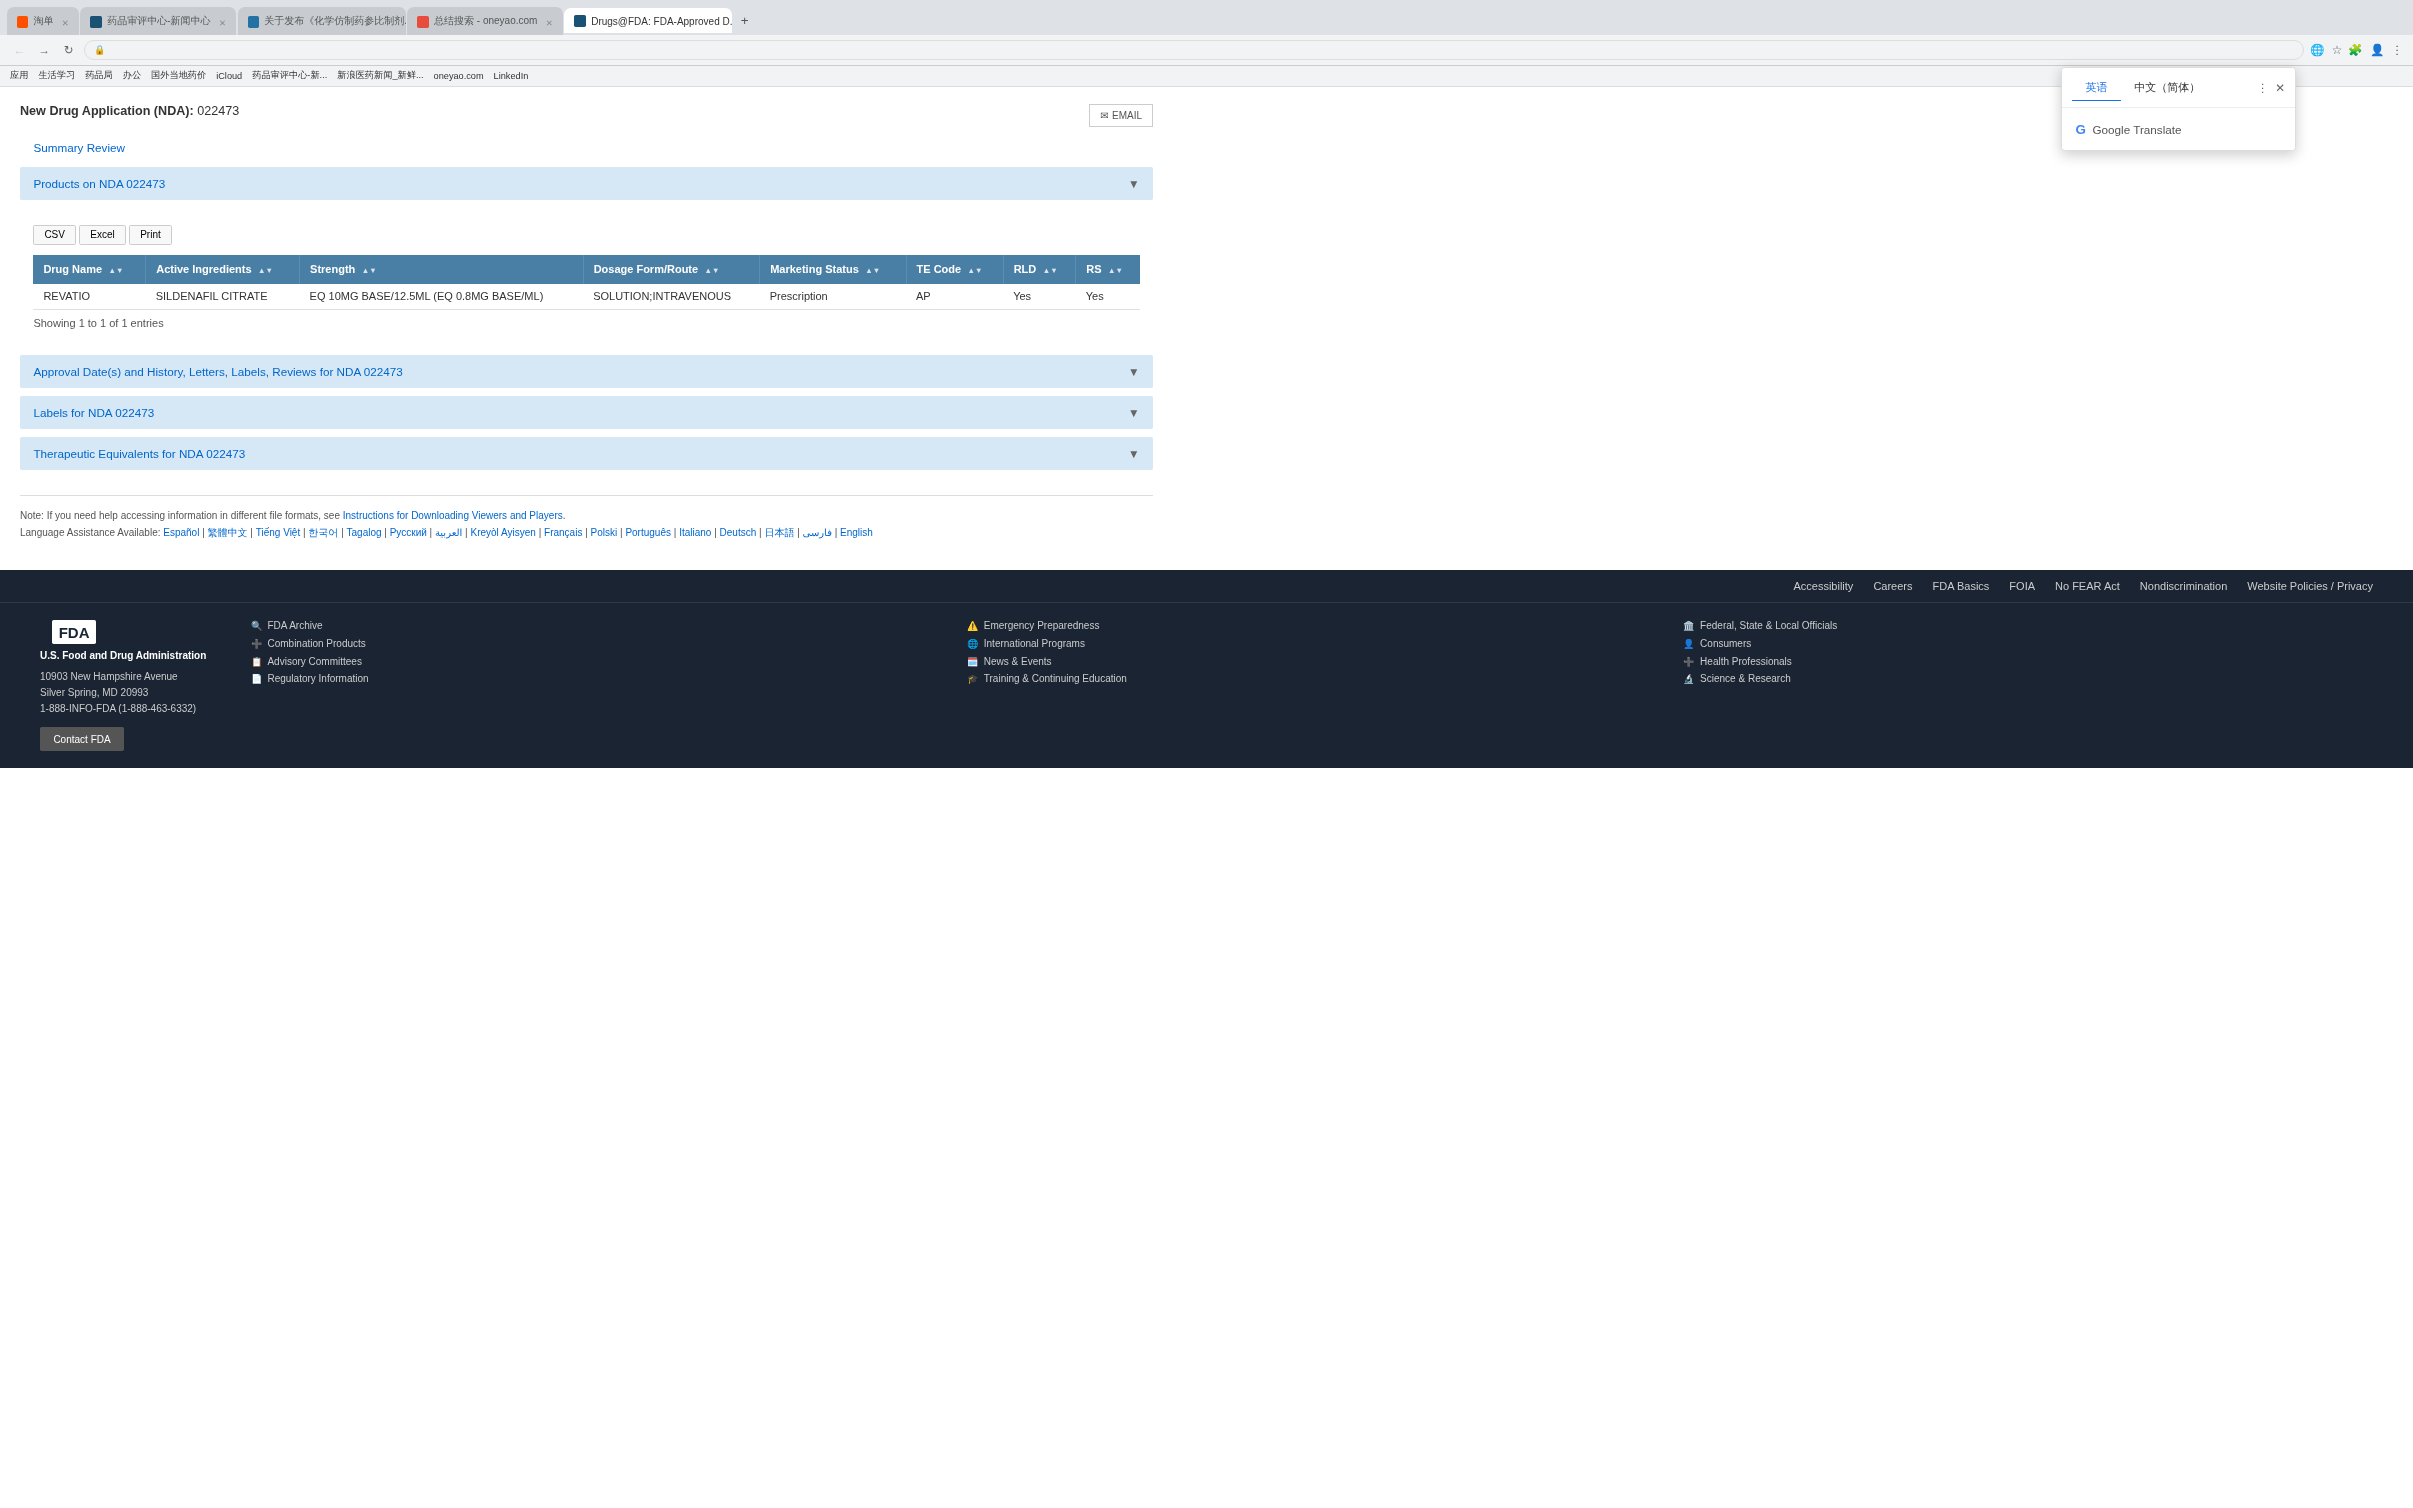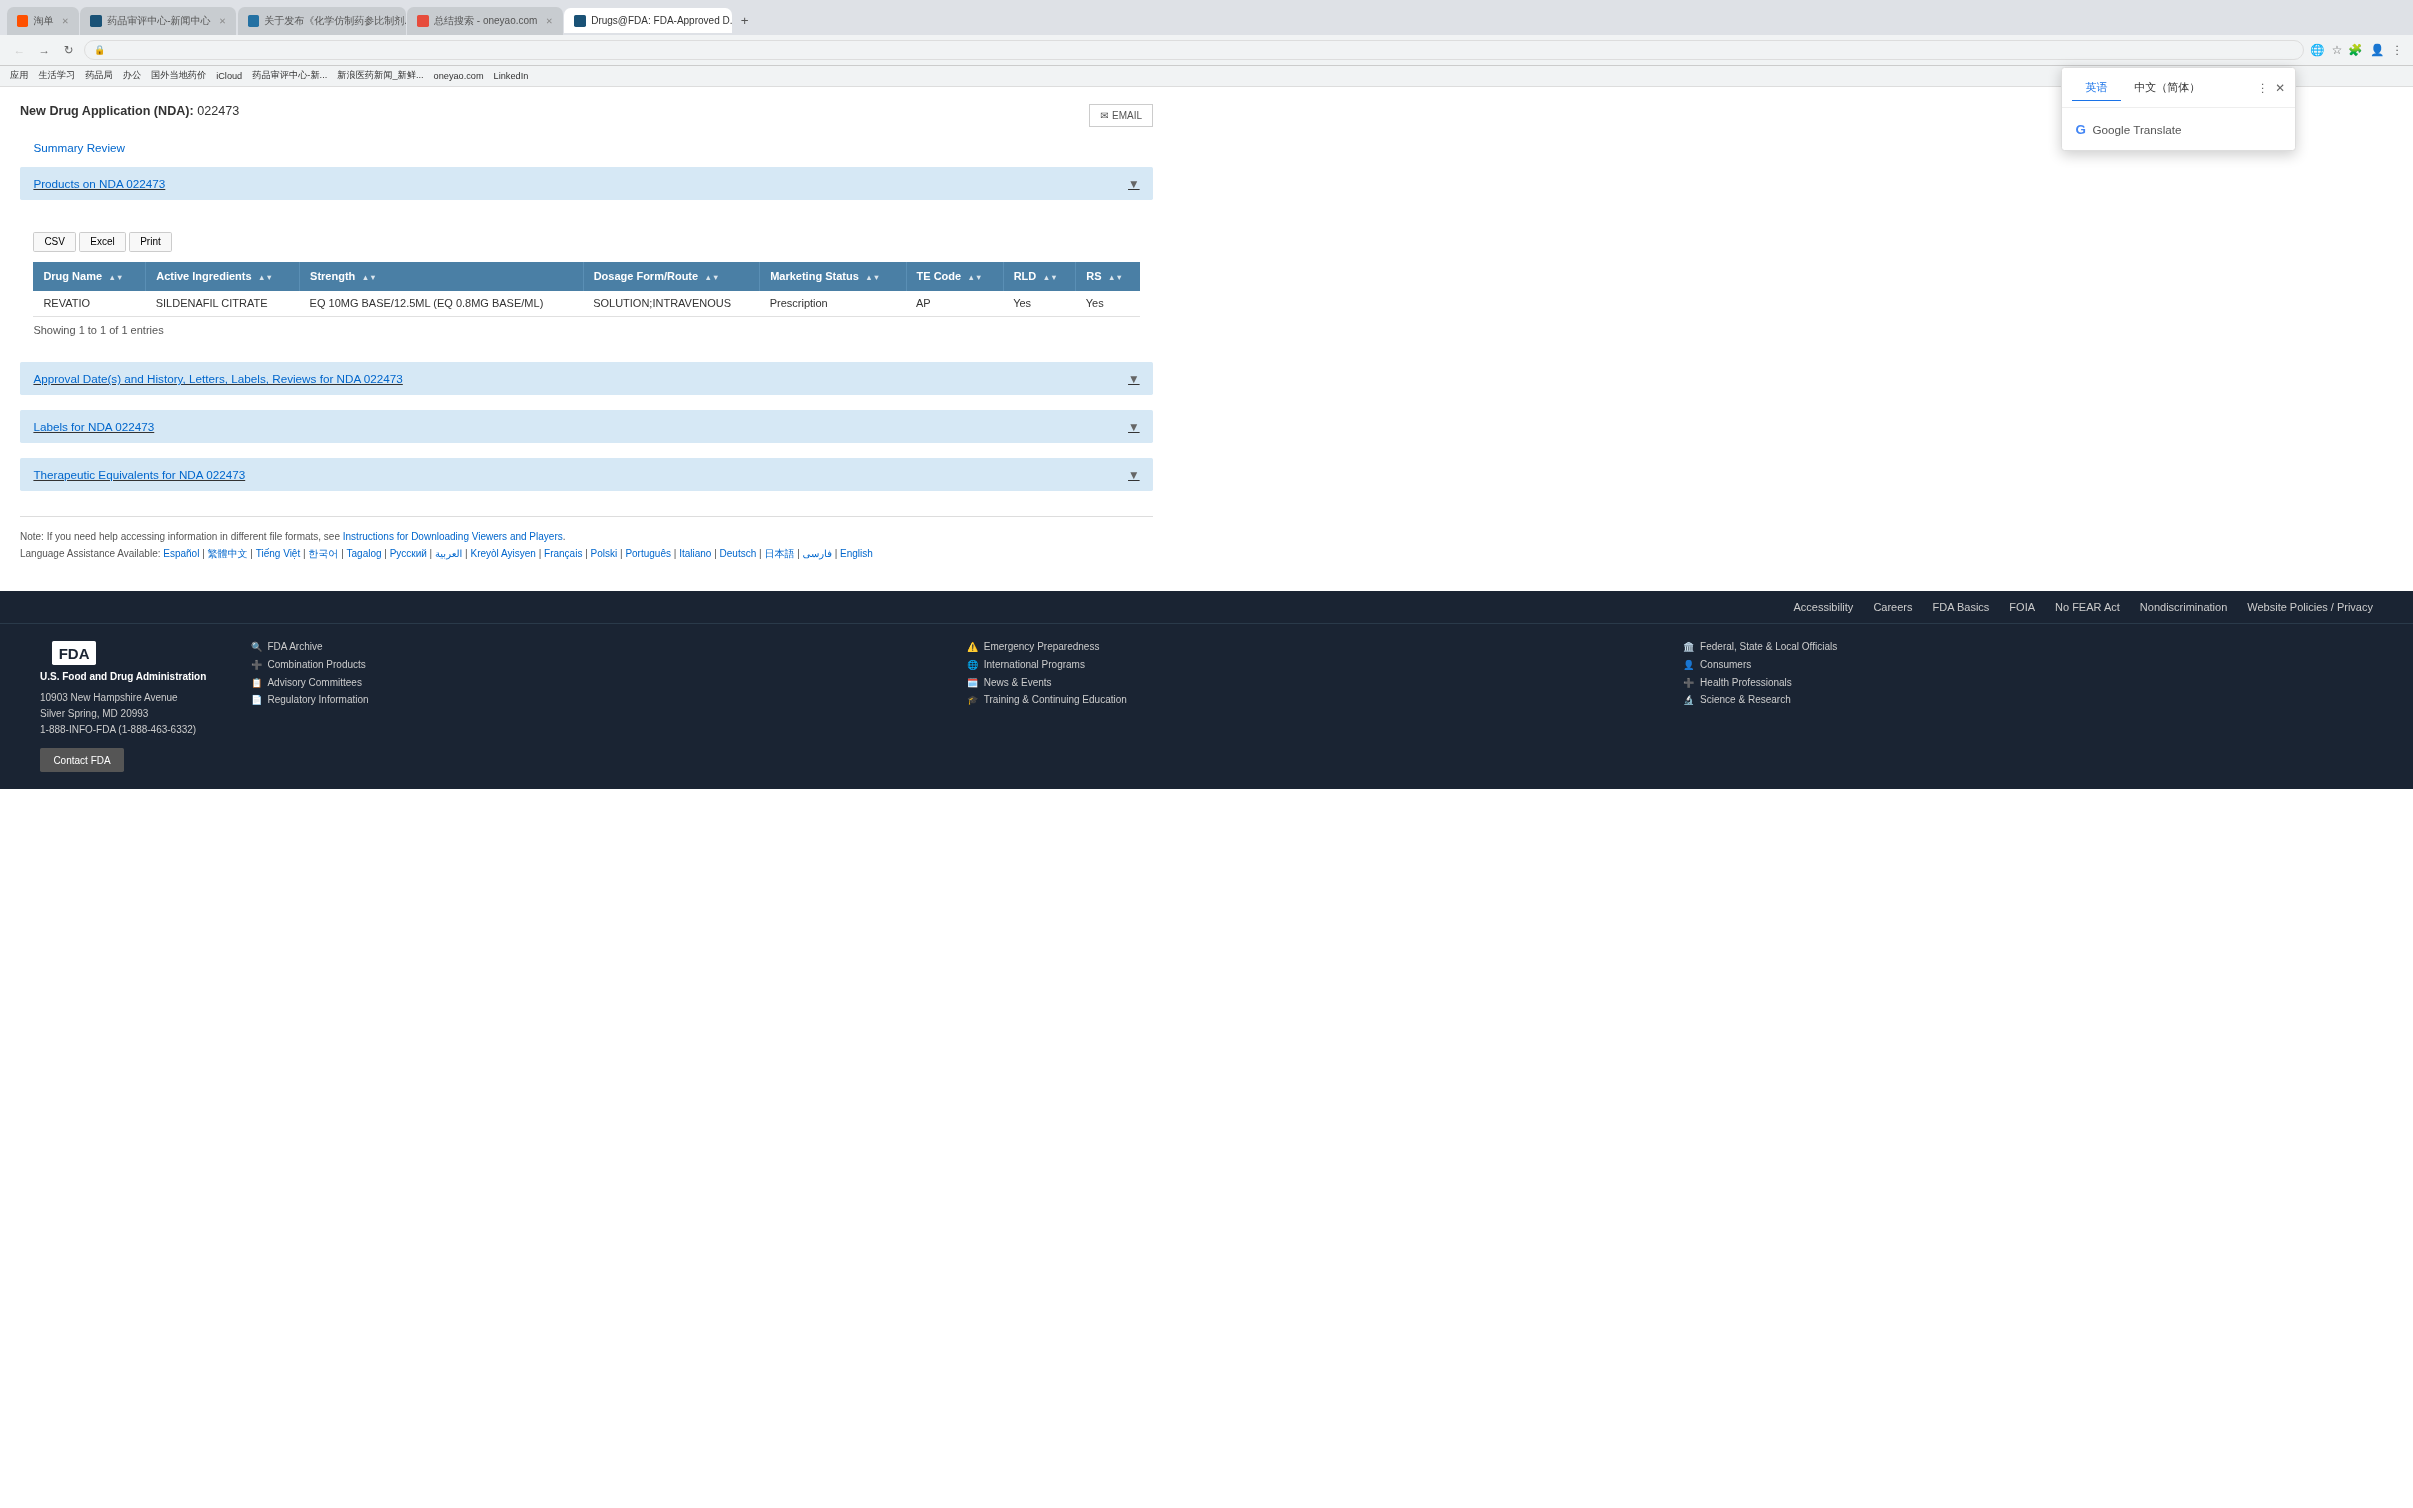--- a/index.html
+++ b/index.html
@@ -1,21 +1,21 @@
 <!DOCTYPE html>
 <html style="font-size:13.4px"><head>
   <meta charset="utf-8">
   <style>
     * { box-sizing: border-box; margin: 0; padding: 0; }
     body { font-family: Arial, sans-serif; font-size: 11.7px; background: #fff; color: #333; }
 
     
     .browser-chrome { background: #3c3c3c; }
     .tab-bar { display: flex; align-items: center; background: #dee1e6; padding: 6.7px 6.7px 0; gap: 1.7px; }
-    .tab { display: flex; align-items: center; padding: 6.7px 10px; border-radius: 6.7px 6.7px 0 0; font-size: 10px; max-width: 168px; overflow: hidden; white-space: nowrap; text-overflow: ellipsis; gap: 5px; }
+    .tab { display: flex; align-items: flex-end; padding: 6.7px 10px; border-radius: 6.7px 6.7px 0 0; font-size: 10px; max-width: 168px; overflow: hidden; white-space: nowrap; text-overflow: ellipsis; gap: 5px; }
     .tab.inactive { background: #c8ccd0; color: #555; cursor: pointer; }
     .tab.active { background: #fff; color: #333; }
     .tab .tab-icon { width: 11.7px; height: 11.7px; border-radius: 1.7px; flex-shrink: 0; }
     .tab .tab-close { margin-left: 3.4px; color: #888; font-size: 8.4px; cursor: pointer; flex-shrink: 0; }
     .tab-new { padding: 6.7px; color: #555; font-size: 13.4px; cursor: pointer; }
 
     .address-bar { display: flex; align-items: center; background: #fff; padding: 5px 10px; gap: 6.7px; border-bottom: 0.8px solid #ccc; }
     .nav-btn { color: #666; font-size: 11.7px; cursor: pointer; padding: 1.7px 3.4px; }
     .nav-btn.disabled { color: #ccc; cursor: default; }
     .url-bar { flex: 1; background: #f1f3f4; border: 0.8px solid #ddd; border-radius: 13.4px; padding: 3.4px 10px; font-size: 10px; color: #333; display: flex; align-items: center; gap: 5px; }
@@ -31,21 +31,21 @@
 
     .nda-header { margin-bottom: 13.4px; }
     .nda-header .nda-label { font-size: 12.6px; color: #333; }
     .nda-header .nda-company { font-size: 11.7px; color: #333; margin-top: 3.4px; }
 
     .email-btn { float: right; background: #fff; border: 0.8px solid #ccc; padding: 5px 10px; font-size: 10px; cursor: pointer; display: flex; align-items: center; gap: 3.4px; color: #555; }
 
     .summary-link { color: #0066cc; text-decoration: none; font-size: 11.7px; display: block; margin: 10px 0 13.4px; }
 
     
-    .section-header { background: #d6e8f5; padding: 10px 13.4px; display: flex; justify-content: space-between; align-items: center; cursor: pointer; border-radius: 1.7px; margin-bottom: 15px; text-decoration: underline; }
+    .section-header { background: #d6e8f5; padding: 10px 13.4px; display: flex; justify-content: space-between; align-items: center; cursor: pointer; border-radius: 1.7px; margin-bottom: 8px; }
     .section-header span { color: #0066cc; font-size: 11.7px; font-weight: normal; }
     .section-header .chevron { color: #666; font-size: 11.7px; }
     .section-wrapper { margin-bottom: 6.7px; }
     .table-controls { display: flex; gap: 3.4px; margin: 10px 0; }
     .table-btn { padding: 3.4px 10px; border: 0.8px solid #ccc; background: #f8f8f8; cursor: pointer; font-size: 10px; border-radius: 1.7px; }
 
     .data-table { width: 100%; border-collapse: collapse; font-size: 11px; }
     .data-table th { background: #4a7fa5; color: #fff; padding: 8.4px 10px; text-align: left; border-right: 0.8px solid #5a8fb5; cursor: pointer; }
     .data-table th:last-child { border-right: none; }
     .data-table td { padding: 6.7px 10px; border-bottom: 0.8px solid #e0e0e0; color: #333; }

